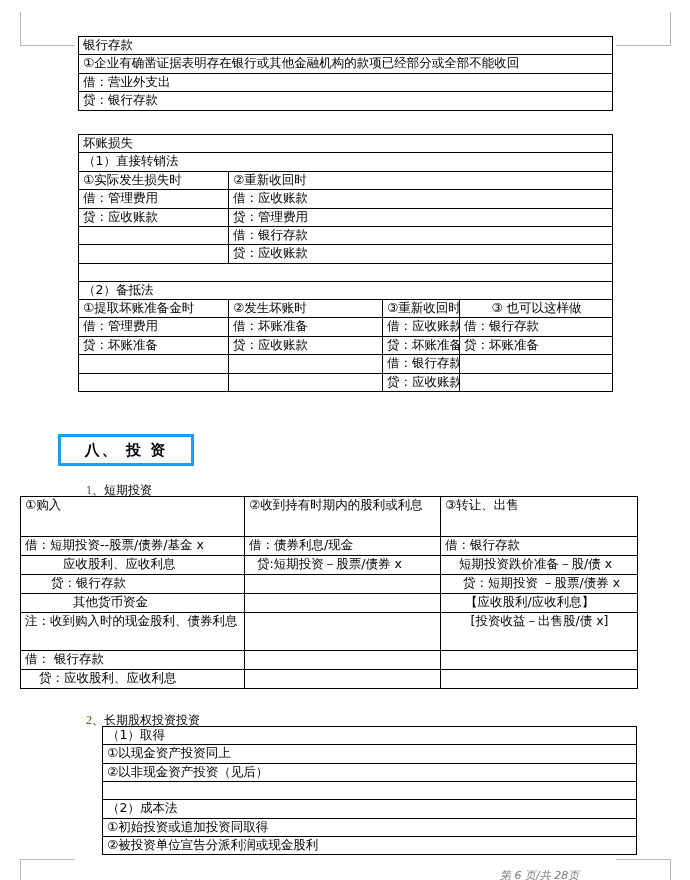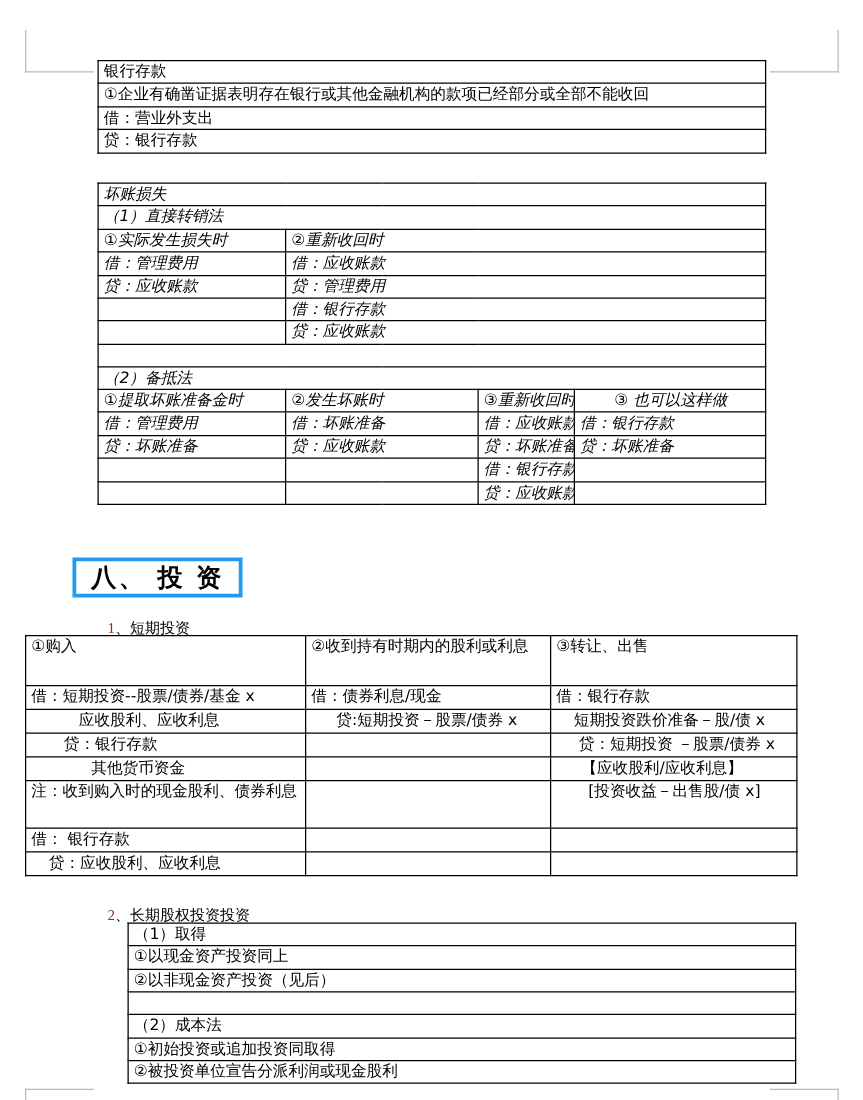--- a/index.html
+++ b/index.html
@@ -10,21 +10,21 @@
   body {
     width: 690px;
     height: 880px;
     position: relative;
     font-family: "DejaVu Sans", "Liberation Sans", sans-serif;
     overflow: hidden;
   }
 
   .page {
     position: absolute;
-    left: 0; top: 16px;
+    left: 0; top: 4px;
     width: 690px;
     height: 620px;
   }
 
   
   .guide {
     position: absolute;
     background: transparent;
   }
   .guide-tl { left: 20px;  top: 8px;  width: 54px; height: 33px;
@@ -58,35 +58,35 @@
   td.wrap   { white-space: normal; }
   td.indent { padding-left: 16px; }
   td.indent2{ padding-left: 10px; }
   td.center { text-align: center; }
   td.empty  { }
 
   
   #tbl-bank { left: 78px; top: 32px; width: 534px; }
 
   
-  #tbl-bad { left: 78px; top: 130px; width: 534px; font-style: italic; }
+  #tbl-bad { left: 78px; top: 130px; width: 534px; }
 
   
   .section-box {
     position: absolute;
     left: 58px;
     top: 430px;
     width: 136px;
     height: 32px;
     border: 3px solid #1e9cf0;
     box-sizing: border-box;
     display: flex;
     align-items: center;
     justify-content: center;
-    font-size: 20px;
+    font-size: 15px;
     font-weight: bold;
     letter-spacing: 2px;
     color: #000000;
     font-family: "DejaVu Serif", "Liberation Serif", serif;
   }
 
   .subhead {
     position: absolute;
     font-size: 12px;
     color: #000000;
@@ -239,21 +239,21 @@
         <td class="wrap" style="height:40px">②收到持有时期内的股利或利息</td>
         <td style="height:40px">③转让、出售</td>
       </tr>
       <tr>
         <td class="red">借：短期投资--股票/债券/基金 x</td>
         <td class="red">借：债券利息/现金</td>
         <td class="red">借：银行存款</td>
       </tr>
       <tr>
         <td class="red" style="padding-left:42px">应收股利、应收利息</td>
-        <td class="red" style="padding-left:24px">贷:短期投资－股票/债券 x</td>
+        <td class="red" style="padding-left:12px">贷:短期投资－股票/债券 x</td>
         <td class="red" style="padding-left:18px">短期投资跌价准备－股/债 x</td>
       </tr>
       <tr>
         <td class="red" style="padding-left:30px">贷：银行存款</td>
         <td class="empty"></td>
         <td class="red" style="padding-left:22px">贷：短期投资 －股票/债券 x</td>
       </tr>
       <tr>
         <td class="red" style="padding-left:52px">其他货币资金</td>
         <td class="empty"></td>

